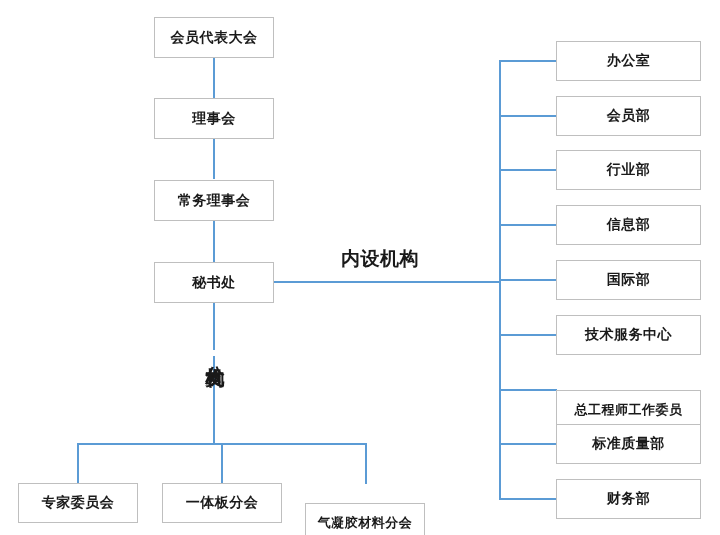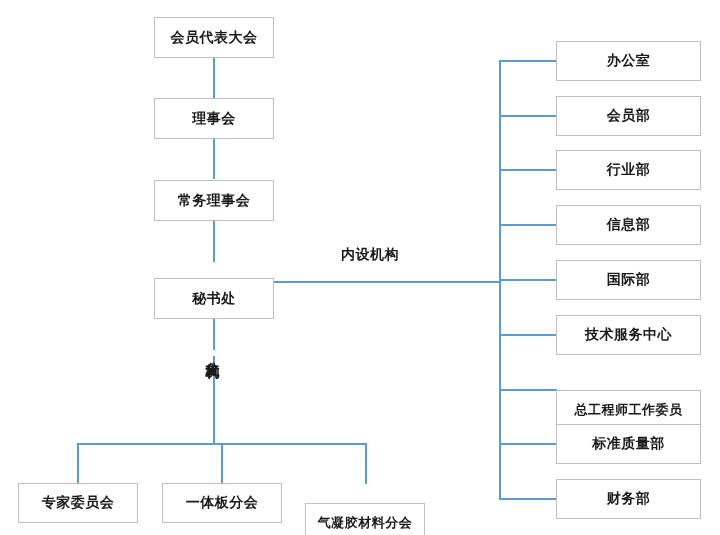--- a/index.html
+++ b/index.html
@@ -43,21 +43,21 @@
   .connector.v {
     width: 1.6px;
   }
   .connector.h {
     height: 1.6px;
   }
   .caption {
     position: absolute;
     color: #1a1a1a;
     font-weight: bold;
-    font-size: 14px;
+    font-size: 19px;
     letter-spacing: 0.5px;
     z-index: 4;
     background: #ffffff;
     white-space: nowrap;
   }
   .caption.vertical {
     writing-mode: vertical-rl;
     text-orientation: upright;
     letter-spacing: 1px;
     white-space: normal;
@@ -98,21 +98,21 @@
   </div>
 
   <div class="node" style="left:154px; top:98px;  width:120px; height:41px;">
     <span>理事会</span>
   </div>
 
   <div class="node" style="left:154px; top:180px; width:120px; height:41px;">
     <span>常务理事会</span>
   </div>
 
-  <div class="node" style="left:154px; top:262px; width:120px; height:41px;margin-top:16px;">
+  <div class="node" style="left:154px; top:262px; width:120px; height:41px;">
     <span>秘书处</span>
   </div>
 
   <div class="caption" style="left:341px; top:246px;">内设机构</div>
 
   <div class="caption vertical" style="left:206px; top:350px;">分支机构</div>
 
   <div class="node" style="left:556px; top:41px;  width:145px; height:40px;">
     <span>办公室</span>
   </div>

